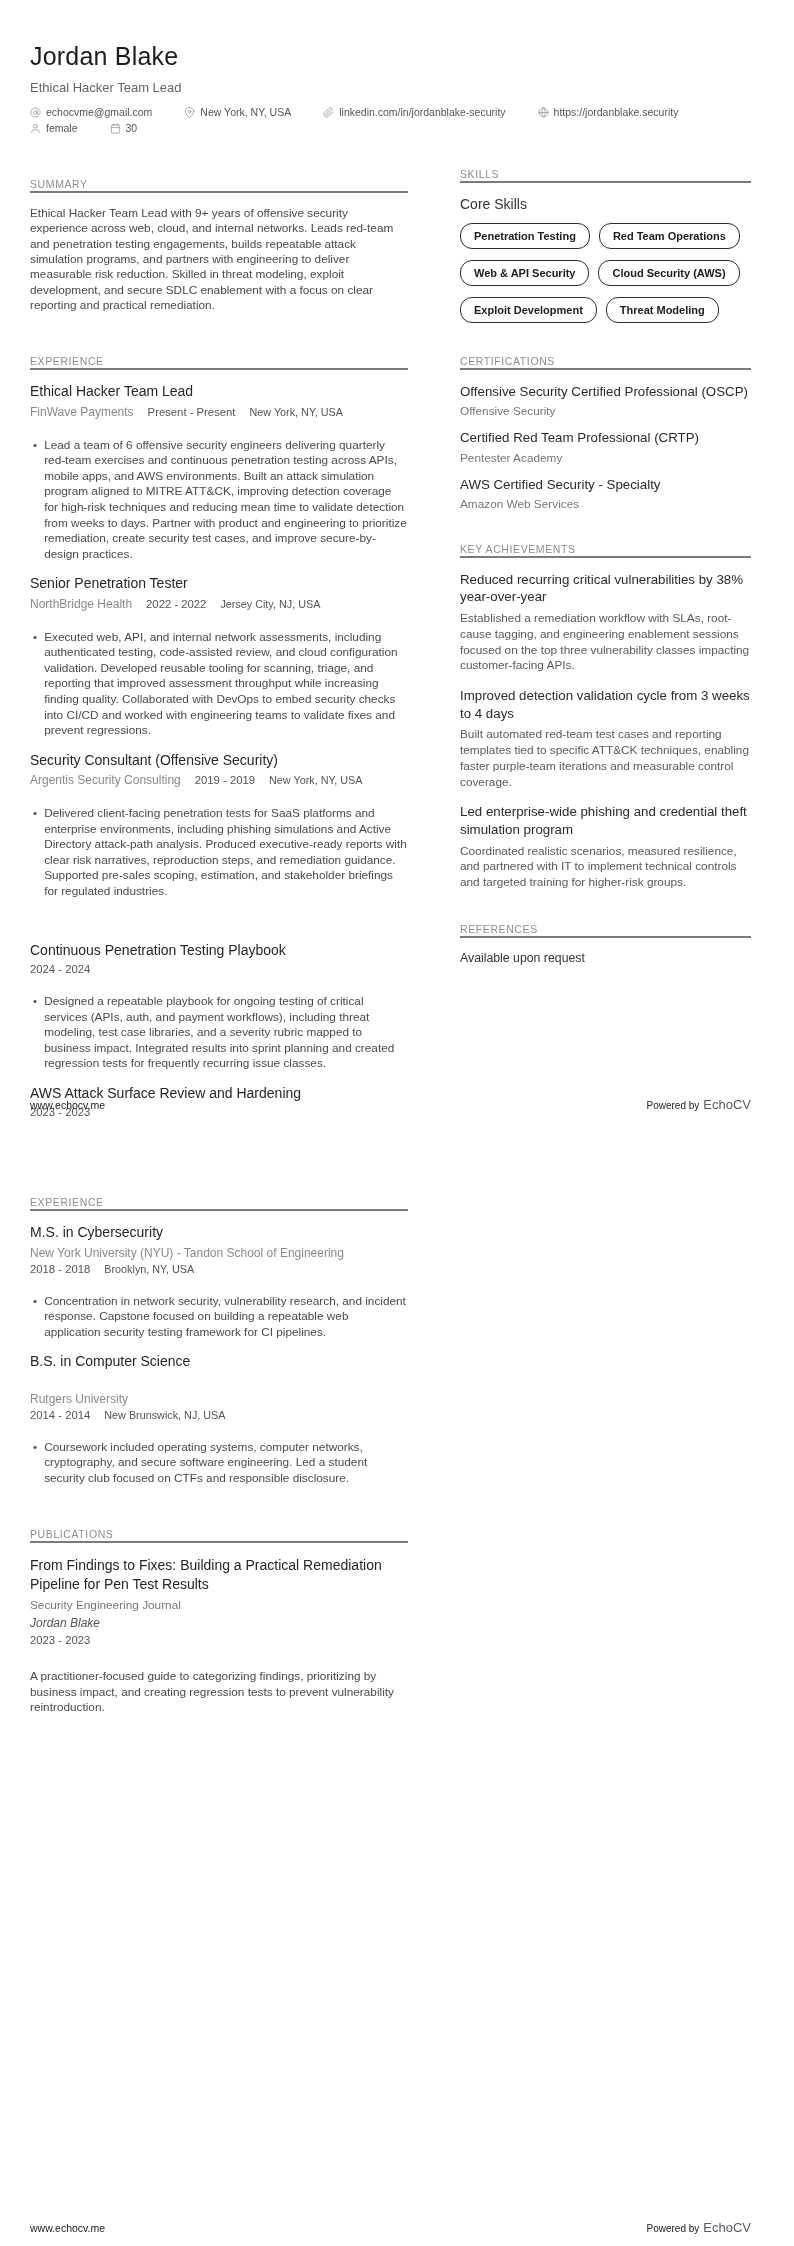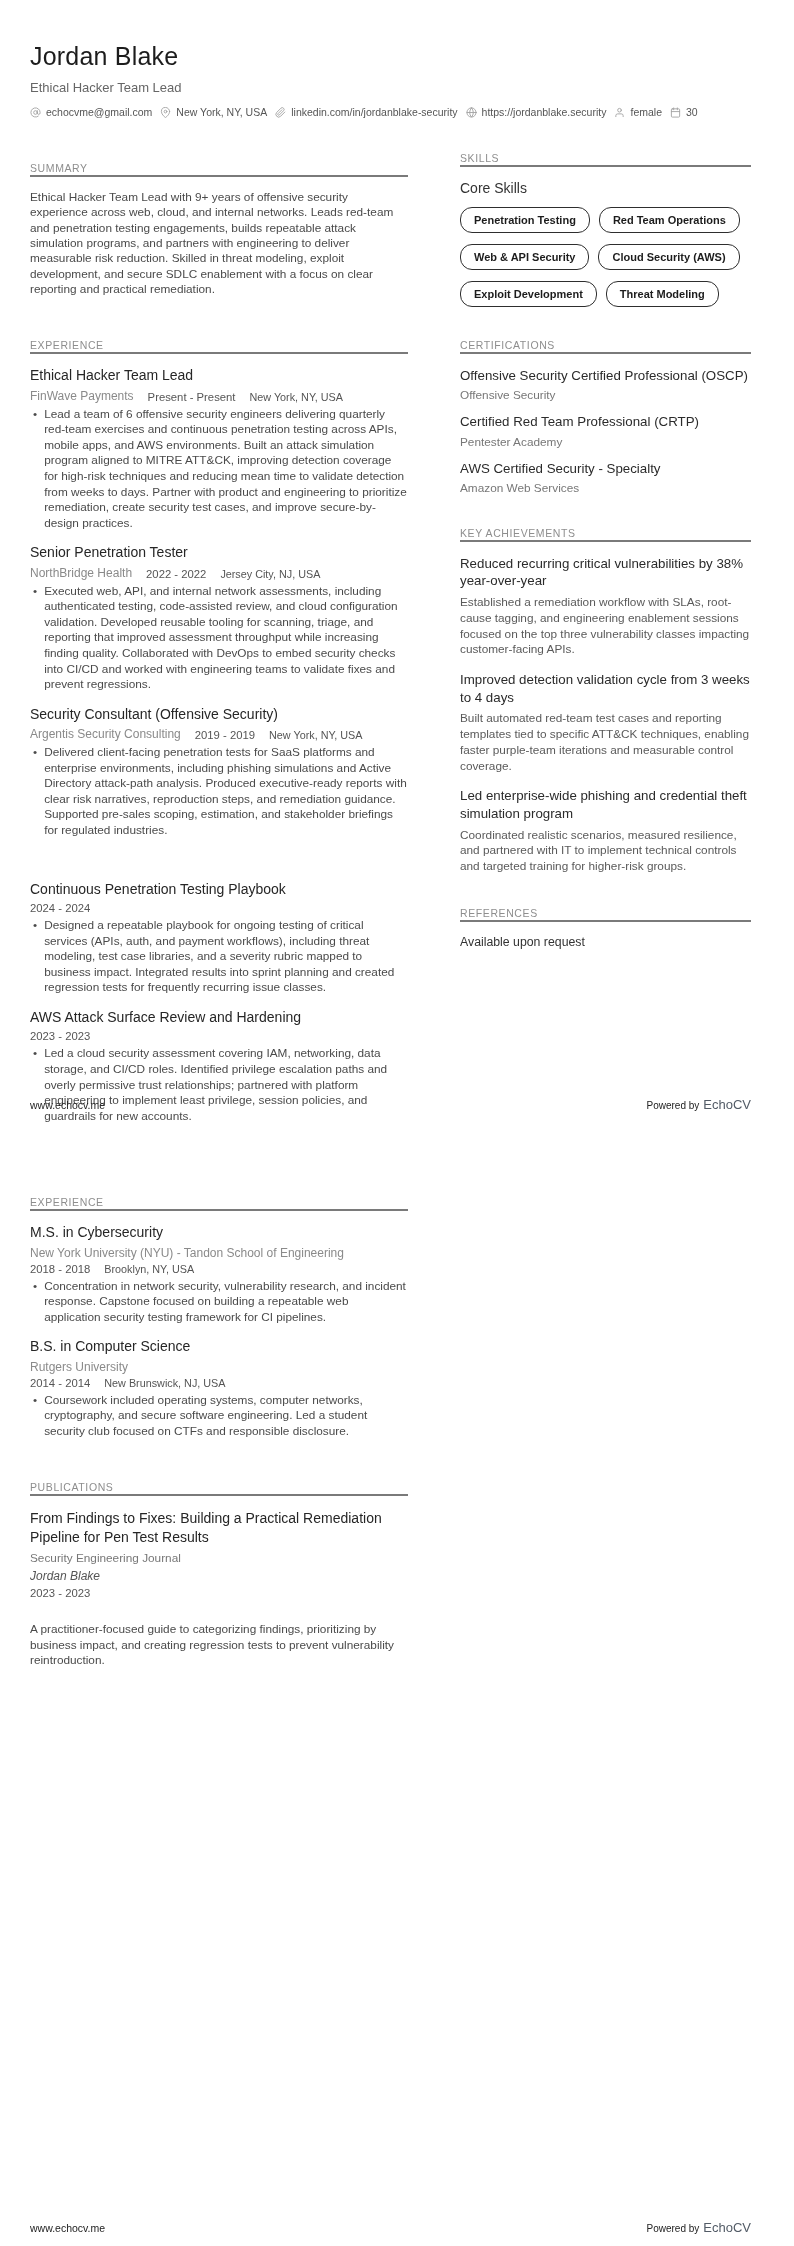--- a/index.html
+++ b/index.html
@@ -10,21 +10,21 @@
     color: #4a4a4a;
     -webkit-font-smoothing: antialiased;
   }
   .page { width: 794px; height: 1123px; position: relative; overflow: hidden; background: #fff; }
   .inner { padding: 0 43px 0 30px; }
 
   
   .hdr { padding-top: 42px; }
   .name { font-size: 25px; font-weight: 500; color: #1c1c1c; letter-spacing: .2px; }
   .role { margin-top: 9px; font-size: 13px; color: #666; }
-  .contacts { margin-top: 11px; display: flex; flex-wrap: wrap; gap: 4px 8px; align-items: center; }
+  .contacts { margin-top: 11px; display: flex; flex-wrap: wrap; gap: 4px 32px; align-items: center; }
   .contact { display: flex; align-items: center; gap: 5px; font-size: 10.5px; color: #555; }
   .contact svg { width: 11px; height: 11px; stroke: #a3a3a3; fill: none; stroke-width: 2; stroke-linecap: round; stroke-linejoin: round; flex: 0 0 auto; }
 
   
   .columns { display: flex; gap: 52px; margin-top: 2px; }
   .col-l { flex: 0 0 378px; }
   .col-r { flex: 1; min-width: 0; }
 
   .section { margin-top: 42px; }
   .col-r .section { margin-top: 32px; }
@@ -33,25 +33,25 @@
     padding-bottom: 1px; border-bottom: 2px solid #7a7a7a;
   }
   .sec-body { margin-top: 13px; }
 
   .para { font-size: 11.8px; line-height: 1.3; color: #4a4a4a; }
 
   
   .item { margin-top: 13px; }
   .item:first-child { margin-top: 0; }
   .item-title { font-size: 14px; font-weight: 500; color: #262626; line-height: 1.25; }
-  .meta { margin-top: 4px; display: flex; flex-wrap: wrap; align-items: flex-end; gap: 14px 14px; }
+  .meta { margin-top: 4px; display: flex; flex-wrap: wrap; align-items: center; gap: 14px 14px; }
   .company { font-size: 12px; color: #8a8a8a; }
   .dates { font-size: 11.3px; color: #555; }
   .loc { font-size: 10.8px; color: #555; }
-  .bullet { margin-top: 4px; display: flex; font-size: 11.8px; line-height: 1.32; color: #4a4a4a; }
+  .bullet { margin-top: 19px; display: flex; font-size: 11.8px; line-height: 1.32; color: #4a4a4a; }
   .bullet::before { content: "•"; flex: 0 0 auto; margin: 0 7px 0 3px; color: #4a4a4a; }
 
   
   .group-label { font-size: 14px; color: #333; margin-bottom: 11px; }
   .chips { display: flex; flex-wrap: wrap; gap: 11px 9px; }
   .chip {
     border: 1.5px solid #2e2e2e; border-radius: 12px;
     padding: 6px 13px; font-size: 11px; font-weight: 700; color: #1c1c1c;
     white-space: nowrap;
     text-align: right;
@@ -316,21 +316,21 @@
                 <span class="dates">2018 - 2018</span>
                 <span class="loc">Brooklyn, NY, USA</span>
               </div>
               <div class="bullet">
                   <span>Concentration in network security, vulnerability research, and incident response. Capstone focused on building a repeatable web application security testing framework for CI pipelines.</span>
                 </div>
             </div>
 
             <div class="item">
               <div class="item-title">B.S. in Computer Science</div>
-              <div class="meta" style="margin-top:4px">
+              <div class="meta" style="margin-top:21px">
                 <span class="company">Rutgers University</span>
               </div>
               <div class="meta" style="margin-top:3px">
                 <span class="dates">2014 - 2014</span>
                 <span class="loc">New Brunswick, NJ, USA</span>
               </div>
               <div class="bullet">
                   <span>Coursework included operating systems, computer networks, cryptography, and secure software engineering. Led a student security club focused on CTFs and responsible disclosure.</span>
                 </div>
             </div>

